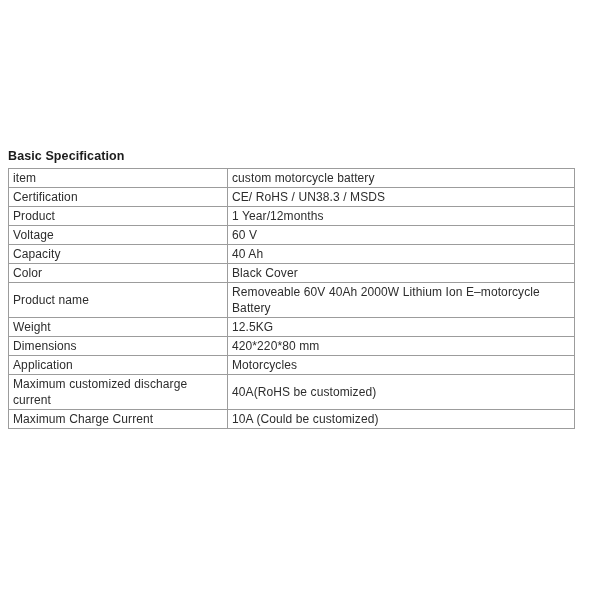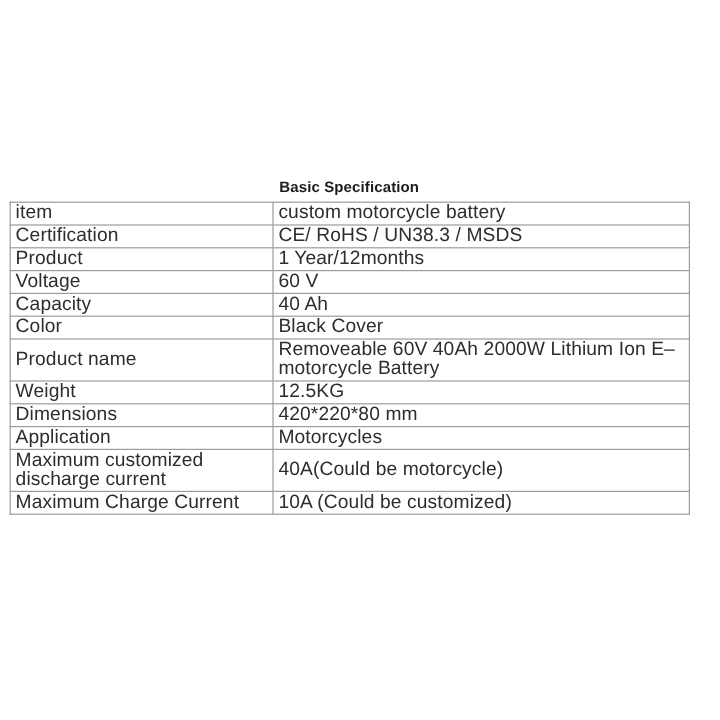--- a/index.html
+++ b/index.html
@@ -23,31 +23,30 @@
     left: 8px;
     top: 149px;
     width: 566px;
   }
   .heading {
     font-size: 12.5px;
     font-weight: bold;
     color: #1c1c1c;
     letter-spacing: 0.1px;
     margin: 0 0 5px 0;
-    text-align: center;
   }
   table.spec {
     width: 566px;
     border-collapse: collapse;
     table-layout: fixed;
     border: 1px solid var(--border-outer);
   }
   table.spec td {
     border: 1px solid var(--border-inner);
-    font-size: 16px;
+    font-size: 12px;
     line-height: 16px;
     color: var(--text);
     padding: 1px 4px;
     height: 18px;
     vertical-align: middle;
     letter-spacing: 0.1px;
     overflow: hidden;
   }
   col.c-label { width: 219px; }
   col.c-value { width: 347px; }
@@ -99,21 +98,21 @@
         <tr>
           <td>Dimensions</td>
           <td>420*220*80 mm</td>
         </tr>
         <tr>
           <td>Application</td>
           <td>Motorcycles</td>
         </tr>
         <tr>
           <td>Maximum customized discharge current</td>
-          <td>40A(Could be motorcycle)</td>
+          <td>40A(RoHS be customized)</td>
         </tr>
         <tr>
           <td>Maximum Charge Current</td>
           <td>10A (Could be customized)</td>
         </tr>
       </tbody>
   </table>
 </div>
 
 </body></html>

